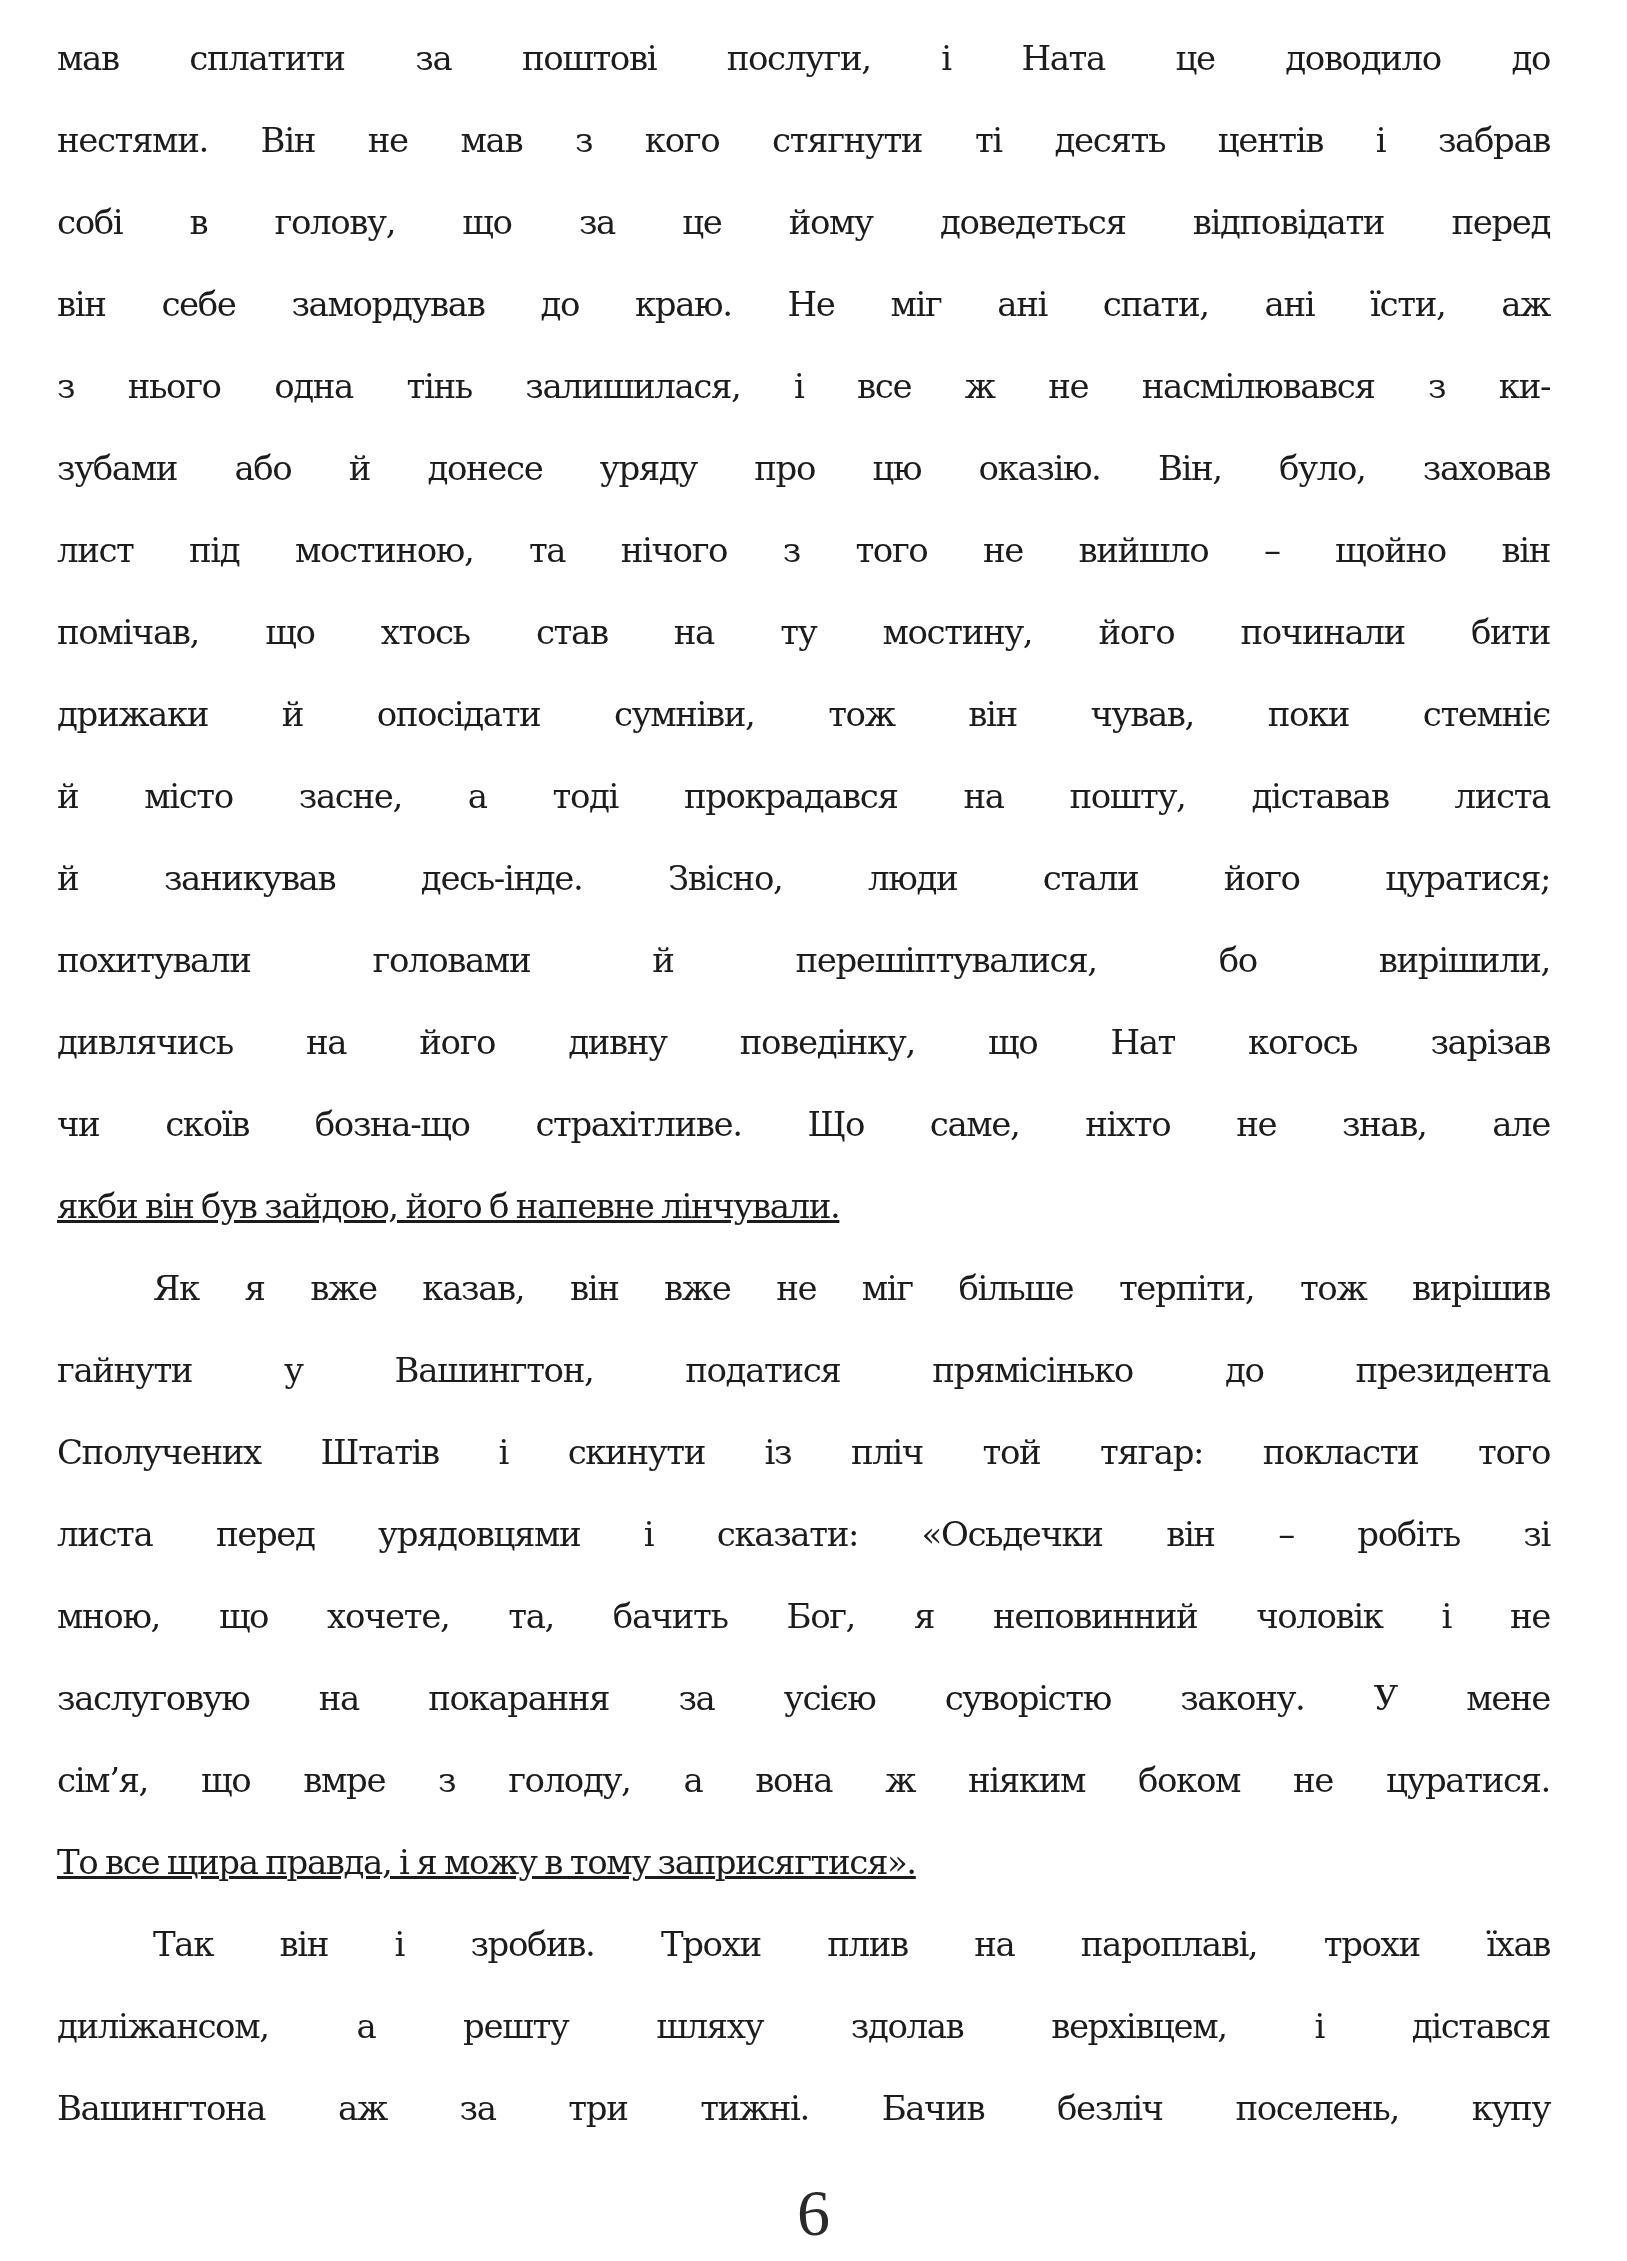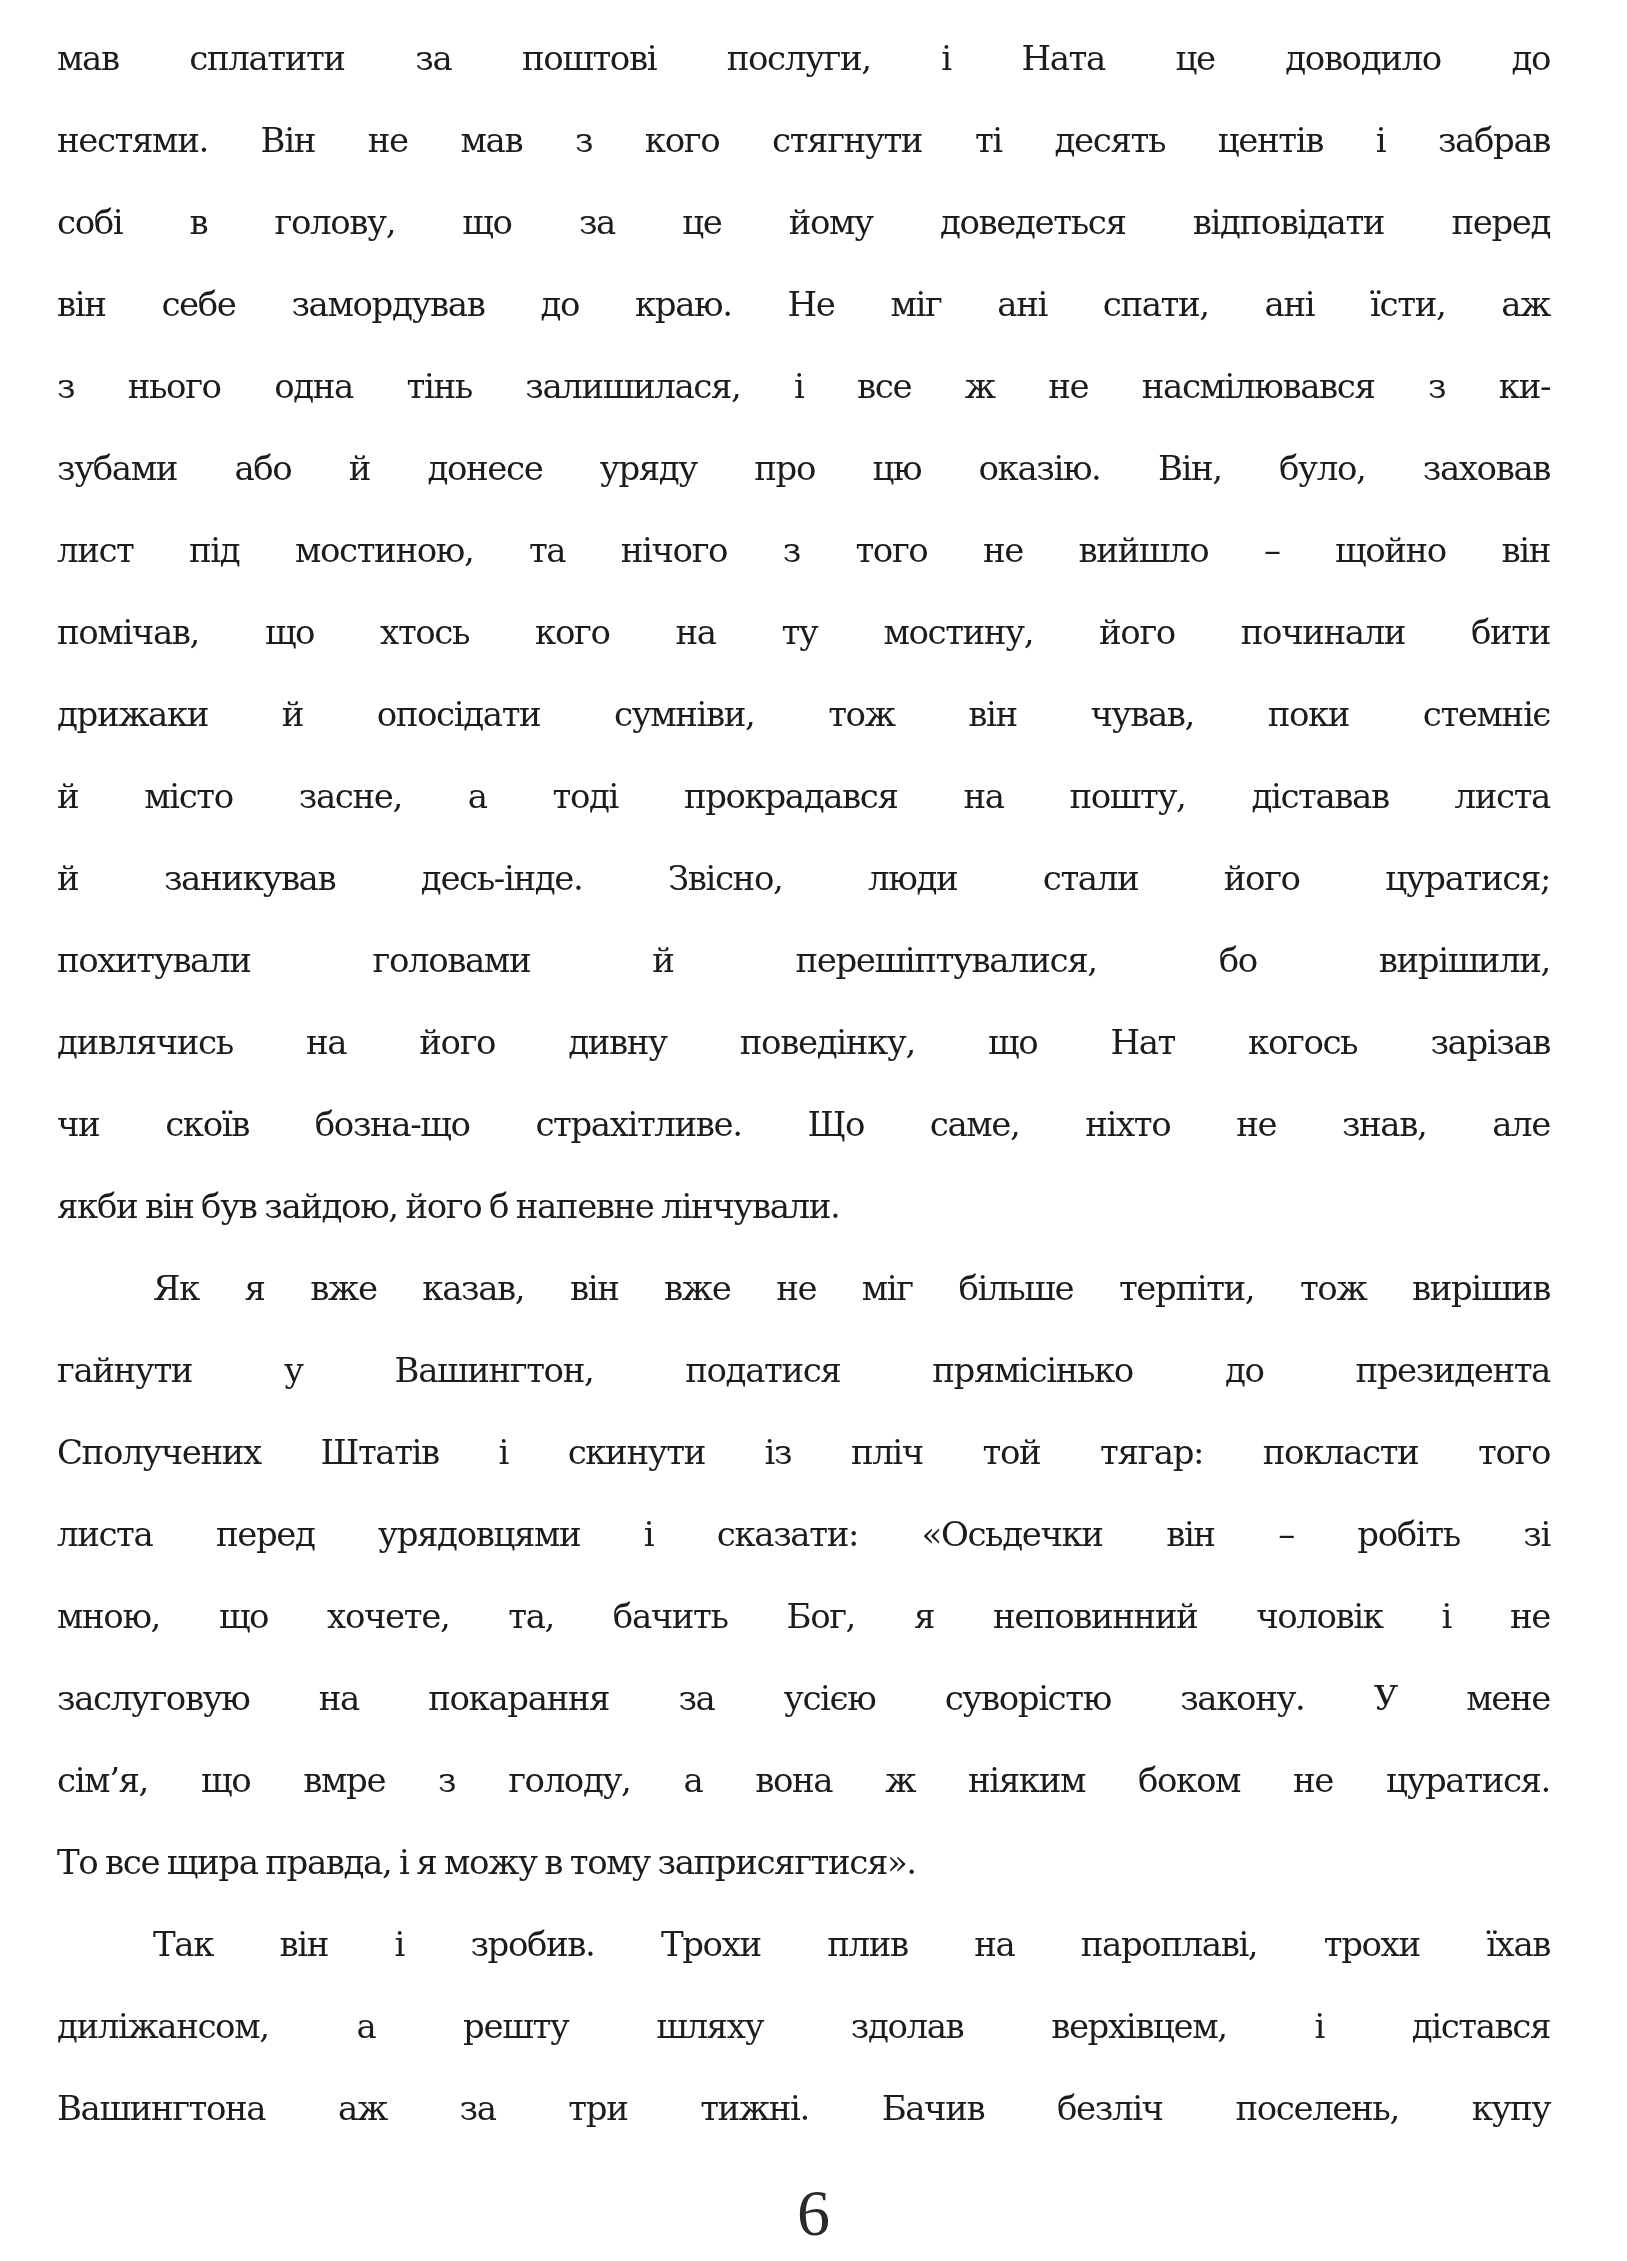--- a/index.html
+++ b/index.html
@@ -18,41 +18,41 @@
     word-spacing: -1.7px;
     text-align: justify;
     text-align-last: justify;
     white-space: nowrap;
     overflow: visible;
     margin-left: 16px;
   }
   .line.last { text-align-last: left; }
   .line.indent { padding-left: 96px; }
   .line .txt { display: inline-block; width: 100%; text-align: justify; text-align-last: justify; white-space: normal; }
-  .line.last .txt { text-align-last: left; }
+  .line.last .txt { text-align-last: left; text-decoration: underline; }
   .page-number {
     position: absolute; left: 0; width: 1627px; top: 2170px;
     text-align: center;
     font-family: "Liberation Serif", "DejaVu Serif", serif;
     font-size: 66px; color: #2a2a2a; line-height: 85px;
     letter-spacing: 0;
   }
 </style>
 </head>
 <body>
 
 <div class="page">
   <div class="line"><span class="txt">мав сплатити за поштові послуги, і Ната це доводило до</span></div>
   <div class="line"><span class="txt">нестями. Він не мав з кого стягнути ті десять центів і забрав</span></div>
   <div class="line"><span class="txt">собі в голову, що за це йому доведеться відповідати перед</span></div>
   <div class="line"><span class="txt">він себе замордував до краю. Не міг ані спати, ані їсти, аж</span></div>
   <div class="line"><span class="txt">з нього одна тінь залишилася, і все ж не насмілювався з ки-</span></div>
   <div class="line"><span class="txt">зубами або й донесе уряду про цю оказію. Він, було, заховав</span></div>
   <div class="line"><span class="txt">лист під мостиною, та нічого з того не вийшло – щойно він</span></div>
-  <div class="line"><span class="txt">помічав, що хтось кого на ту мостину, його починали бити</span></div>
+  <div class="line"><span class="txt">помічав, що хтось став на ту мостину, його починали бити</span></div>
   <div class="line"><span class="txt">дрижаки й опосідати сумніви, тож він чував, поки стемніє</span></div>
   <div class="line"><span class="txt">й місто засне, а тоді прокрадався на пошту, діставав листа</span></div>
   <div class="line"><span class="txt">й заникував десь-інде. Звісно, люди стали його цуратися;</span></div>
   <div class="line"><span class="txt">похитували головами й перешіптувалися, бо вирішили,</span></div>
   <div class="line"><span class="txt">дивлячись на його дивну поведінку, що Нат когось зарізав</span></div>
   <div class="line"><span class="txt">чи скоїв бозна-що страхітливе. Що саме, ніхто не знав, але</span></div>
   <div class="line last"><span class="txt">якби він був зайдою, його б напевне лінчували.</span></div>
   <div class="line indent"><span class="txt">Як я вже казав, він вже не міг більше терпіти, тож вирішив</span></div>
   <div class="line"><span class="txt">гайнути у Вашингтон, податися прямісінько до президента</span></div>
   <div class="line"><span class="txt">Сполучених Штатів і скинути із пліч той тягар: покласти того</span></div>

